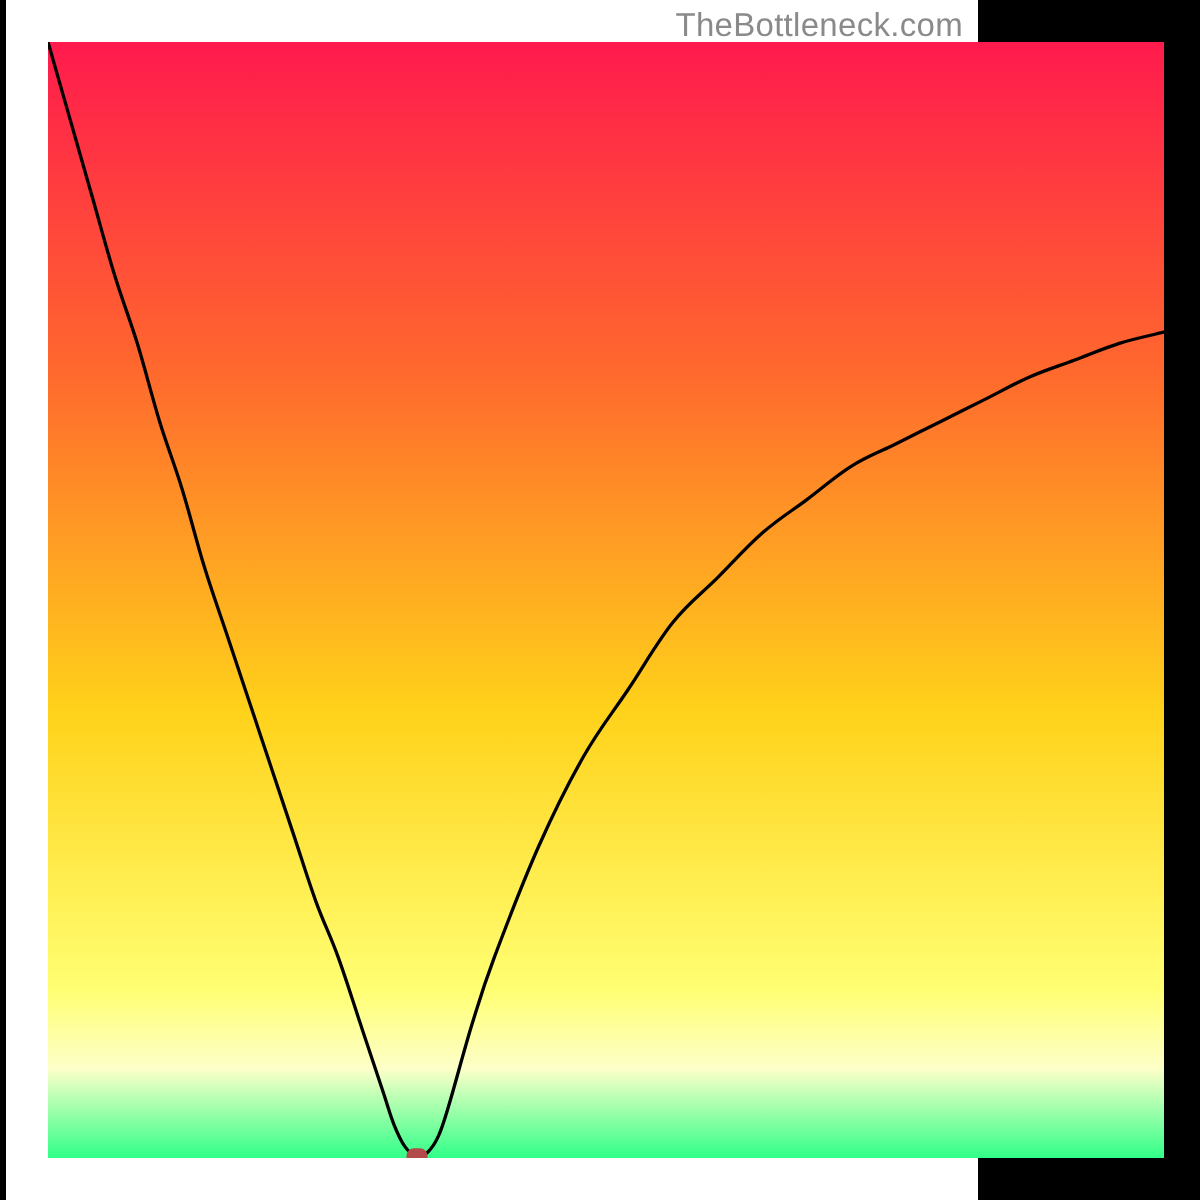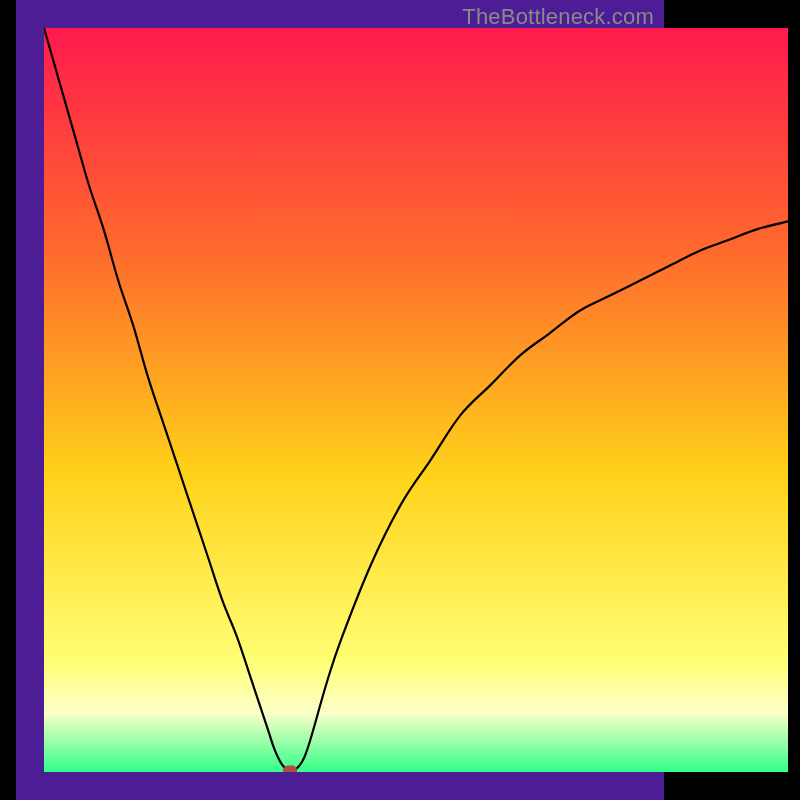--- a/index.html
+++ b/index.html
@@ -6,25 +6,25 @@
     margin: 0;
     padding: 0;
     width: 800px;
     height: 800px;
     overflow: hidden;
     background: #000;
     font-family: Arial, Helvetica, sans-serif;
   }
   .frame {
     position: absolute;
-    left: 16px;
+    left: 4px;
     top: 0;
     width: 648px;
     height: 800px;
-    background: #4c1d95;
+    background: #ffffff;
   }
   .plot-area {
     position: absolute;
     left: 28px;
     top: 28px;
     width: 744px;
     height: 744px;
     overflow: hidden;
   }
   .watermark {

